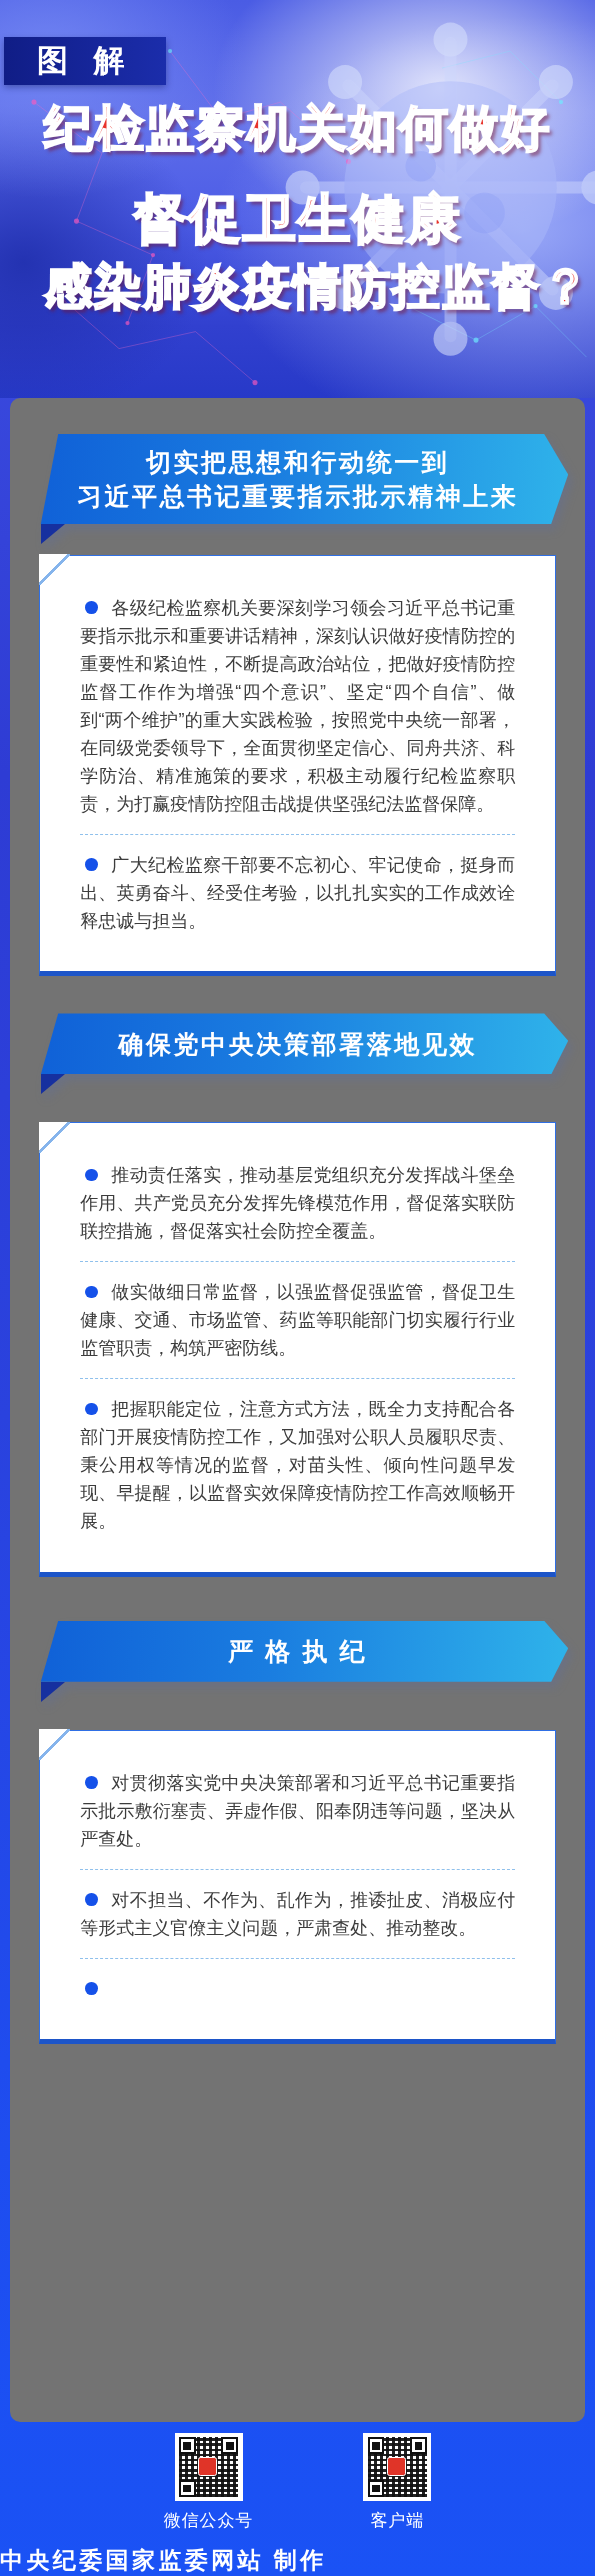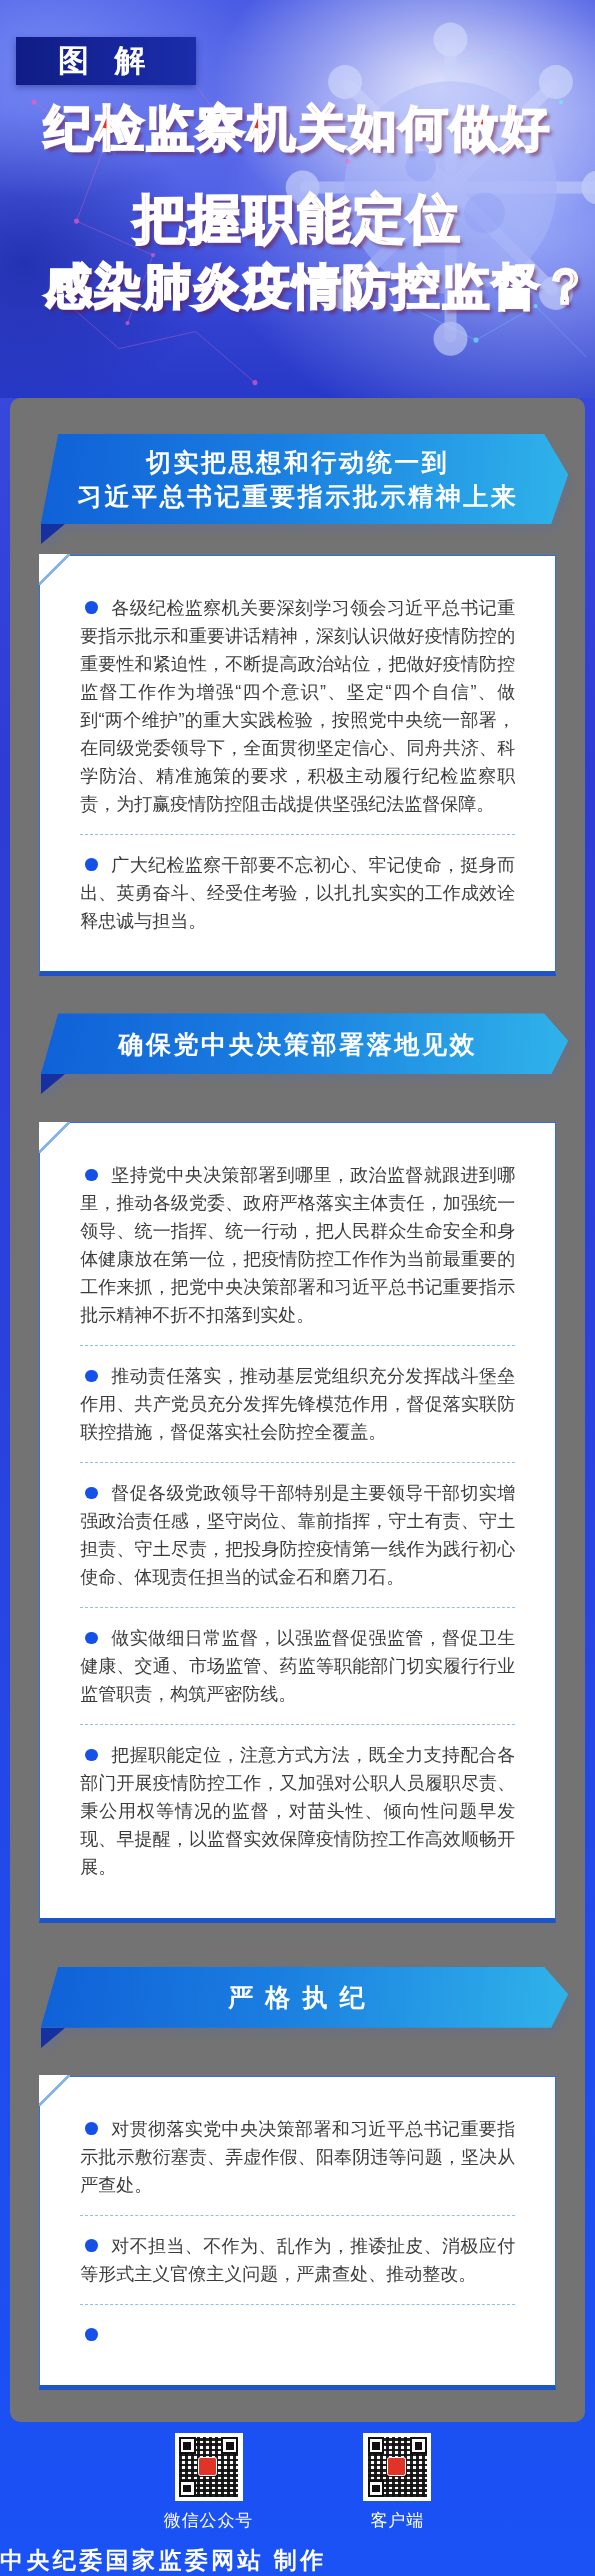--- a/index.html
+++ b/index.html
@@ -18,21 +18,21 @@
       radial-gradient(442px 306px at 88% 58%, rgba(165,180,250,.85), rgba(140,160,245,0) 70%),
       radial-gradient(281px 204px at 8% 14%, rgba(120,140,245,.8), rgba(120,140,245,0) 70%),
       radial-gradient(255px 221px at 4% 66%, rgba(30,45,170,.85), rgba(30,45,170,0) 72%),
       linear-gradient(180deg,#4a5ce4 0%,#5f6eea 28%,#4d5de6 55%,#3140cf 82%,#2739c8 100%);
   }
   .hero svg{position:absolute;}
   .virus{right:-34px;top:8.5px;opacity:.65;}
   .plexus{left:0;top:0;opacity:.8;}
 
   .badge{
-    position:absolute;top:37px;left:16px;width:180px;height:48px;
+    position:absolute;top:37px;left:4px;width:162px;height:48px;
     background:linear-gradient(90deg,#101d86,#1b2dab);
     display:flex;align-items:center;justify-content:center;
     color:#fff;font-weight:bold;font-size:31px;letter-spacing:8.5px;
     box-shadow:0 2.6px 6.8px rgba(10,20,80,.4);
   }
   .title-line{
     position:absolute;width:100%;text-align:center;
     font-weight:900;color:#e8332b;letter-spacing:1.7px;
     -webkit-text-stroke:2.1px #ffffff;
     text-shadow:3.4px 4.3px 3.4px rgba(120,15,45,.5), 0 0 1.7px #fff;
@@ -157,21 +157,21 @@
         <circle cx="36" cy="210" r="20"></circle>
           <circle cx="86" cy="86" r="20"></circle>
       </g>
       <circle cx="175" cy="185" r="18" fill="rgba(140,158,245,0.6)"></circle>
       <circle cx="250" cy="240" r="24" fill="rgba(140,158,245,0.5)"></circle>
     </svg>
     <div class="badge">
       <span>图 解</span>
     </div>
     <div class="title-line t1">纪检监察机关如何做好</div>
-    <div class="title-line t2">把握职能定位</div>
+    <div class="title-line t2">督促卫生健康</div>
     <div class="title-line t3">感染肺炎疫情防控监督？</div>
   </div>
 
   <div class="card">
 
     <section>
       <div class="banner-wrap first">
         <div class="banner">切实把思想和行动统一到
 习近平总书记重要指示批示精神上来</div>
         <div class="banner-fold"></div>
@@ -183,23 +183,21 @@
       </div>
     </section>
 
     <section>
       <div class="banner-wrap" style="margin-top:37px;">
         <div class="banner">确保党中央决策部署落地见效</div>
         <div class="banner-fold"></div>
       </div>
       <div class="content-box" style="margin-top:48px;">
         <div class="box-corner"></div>
-        <p class="bullet"><span class="dot"></span><span>坚持党中央决策部署到哪里，政治监督就跟进到哪里，推动各级党委、政府严格落实主体责任，加强统一领导、统一指挥、统一行动，把人民群众生命安全和身体健康放在第一位，把疫情防控工作作为当前最重要的工作来抓，把党中央决策部署和习近平总书记重要指示批示精神不折不扣落到实处。</span></p>
         <p class="bullet"><span class="dot"></span><span>推动责任落实，推动基层党组织充分发挥战斗堡垒作用、共产党员充分发挥先锋模范作用，督促落实联防联控措施，督促落实社会防控全覆盖。</span></p>
-        <p class="bullet"><span class="dot"></span><span>督促各级党政领导干部特别是主要领导干部切实增强政治责任感，坚守岗位、靠前指挥，守土有责、守土担责、守土尽责，把投身防控疫情第一线作为践行初心使命、体现责任担当的试金石和磨刀石。</span></p>
         <p class="bullet"><span class="dot"></span><span>做实做细日常监督，以强监督促强监管，督促卫生健康、交通、市场监管、药监等职能部门切实履行行业监管职责，构筑严密防线。</span></p>
         <p class="bullet"><span class="dot"></span><span>把握职能定位，注意方式方法，既全力支持配合各部门开展疫情防控工作，又加强对公职人员履职尽责、秉公用权等情况的监督，对苗头性、倾向性问题早发现、早提醒，以监督实效保障疫情防控工作高效顺畅开展。</span></p>
       </div>
     </section>
 
     <section>
       <div class="banner-wrap" style="margin-top:44px;">
         <div class="banner">严 格 执 纪</div>
         <div class="banner-fold"></div>
       </div>

